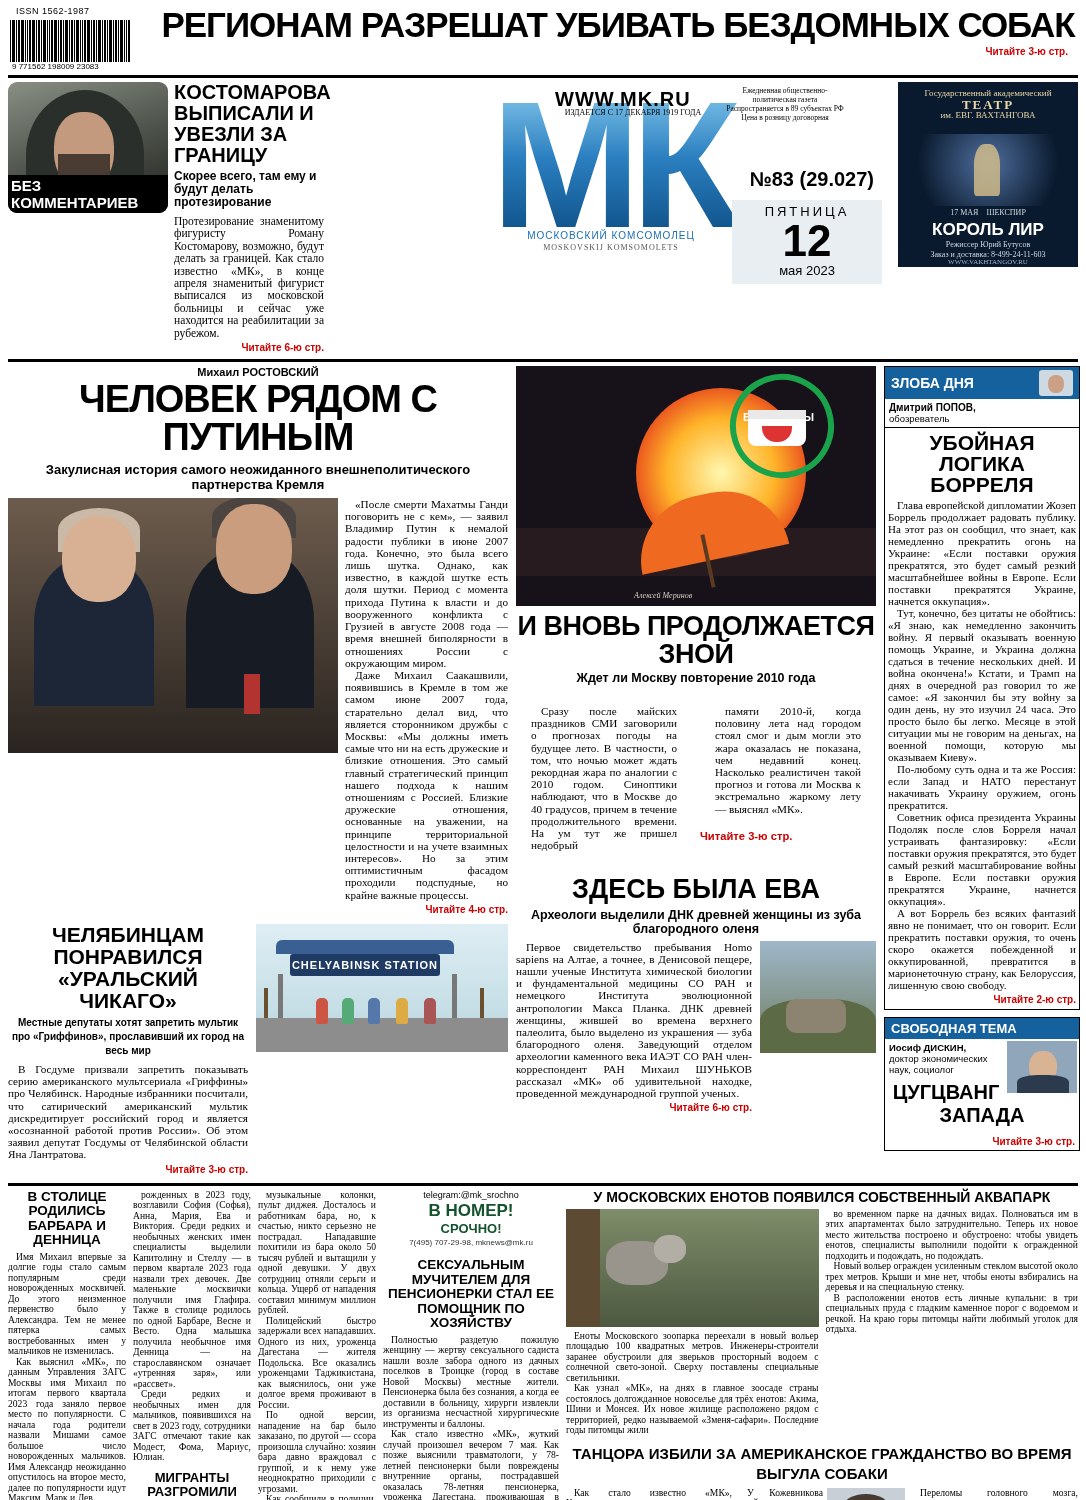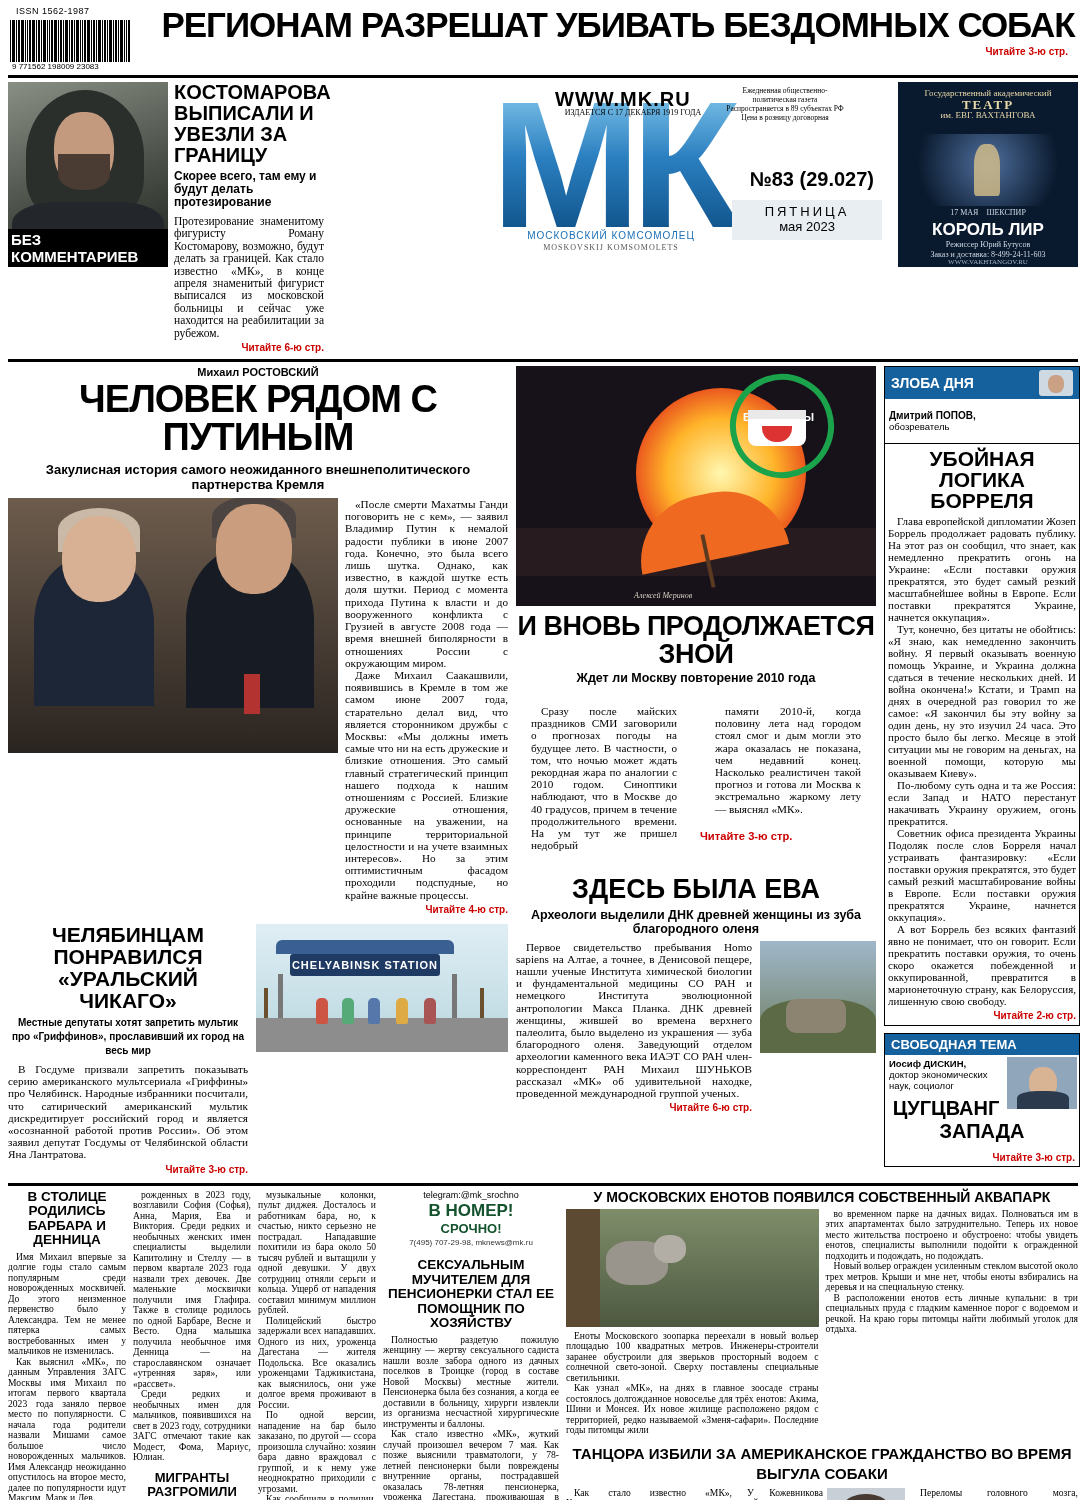--- a/index.html
+++ b/index.html
@@ -16,21 +16,21 @@
   .barcode i.m{width:2px;}
   .barcode-num{font-size:8px;font-family:"Liberation Sans",sans-serif;margin-left:4px;}
   .headline-banner{flex:1;text-align:center;}
   .headline-banner .h{font-family:"Liberation Sans",sans-serif;font-weight:bold;font-size:35px;line-height:38px;letter-spacing:-1px;white-space:nowrap;}
   .read3{color:#c00;font-family:"Liberation Sans",sans-serif;font-size:10px;font-weight:bold;text-align:right;padding-right:10px;margin-top:2px;}
   .rule{height:3px;background:#000;margin:4px 8px 0 8px;}
 
   
   .masthead{display:flex;padding:4px 8px 0 8px;gap:6px;}
   .mh-left{width:160px;flex:0 0 160px;}
-  .mh-photo{width:160px;height:185px;background:linear-gradient(160deg,#8a8f86,#4a4f47 55%,#20231f);position:relative;overflow:hidden;}
+  .mh-photo{width:160px;height:131px;background:linear-gradient(160deg,#8a8f86,#4a4f47 55%,#20231f);position:relative;overflow:hidden;border-radius:9px;}
   .mh-photo .hood{position:absolute;left:18px;top:8px;width:118px;height:130px;border-radius:55% 55% 35% 35%;background:#2b2f2c;}
   .mh-photo .face2{position:absolute;left:46px;top:30px;width:60px;height:76px;border-radius:45%;background:#c39a7e;}
   .mh-photo .beard{position:absolute;left:50px;top:72px;width:52px;height:36px;border-radius:0 0 45% 45%;background:#4a3c33;}
   .mh-photo .body{position:absolute;left:4px;top:120px;width:152px;height:70px;background:#23262a;border-radius:30% 30% 0 0;}
   .mh-photo .cap{position:absolute;left:0;bottom:0;width:100%;background:#000;color:#fff;font-family:"Liberation Sans",sans-serif;font-weight:bold;font-size:15px;line-height:17px;padding:2px 3px;box-sizing:border-box;}
   .mh-mid{width:150px;flex:0 0 150px;}
   .mh-mid h2{font-family:"Liberation Sans",sans-serif;font-weight:bold;font-size:20px;line-height:21px;margin:0;}
   .mh-mid .sub{font-family:"Liberation Sans",sans-serif;font-weight:bold;font-size:12px;line-height:13px;margin-top:4px;}
   .mh-mid p{font-size:11.5px;line-height:12.4px;text-align:justify;margin:6px 0 0 0;}
   .readlink{color:#c00;font-family:"Liberation Sans",sans-serif;font-weight:bold;font-size:10px;text-align:right;margin-top:3px;}
@@ -123,21 +123,21 @@
   .eva-img{flex:1;height:112px;background:#6f7d5a;position:relative;overflow:hidden;}
   .eva-img .sky{position:absolute;inset:0;background:linear-gradient(180deg,#9fb7c9,#6d7b5c);}
   .eva-img .hill{position:absolute;bottom:0;left:0;width:100%;height:54px;background:#5c6b46;border-radius:40% 40% 0 0;}
   .eva-img .rock{position:absolute;bottom:20px;left:26px;width:60px;height:34px;background:#8d8371;border-radius:10px;}
 
   
   .zloba{border:1px solid #000;}
   .zl-head{background:#15619e;color:#fff;font-family:"Liberation Sans",sans-serif;font-weight:bold;font-size:14px;padding:3px 6px;display:flex;justify-content:space-between;align-items:center;}
   .zl-head .av{width:34px;height:26px;background:#cfd9e2;border-radius:3px;position:relative;overflow:hidden;}
   .zl-head .av .f{position:absolute;left:9px;top:5px;width:16px;height:18px;border-radius:45%;background:#caa184;}
-  .zl-auth{font-family:"Liberation Sans",sans-serif;font-size:9.5px;line-height:11px;padding:11px 4px;border-bottom:1px solid #000;}
+  .zl-auth{font-family:"Liberation Sans",sans-serif;font-size:9.5px;line-height:11px;padding:3px 4px;border-bottom:1px solid #000;}
   .zl-auth b{display:block;font-size:10px;}
   .zl-title{font-family:"Liberation Sans",sans-serif;font-weight:bold;font-size:21px;line-height:21px;text-align:center;padding:4px 2px;}
   .zl-body{font-size:11px;line-height:12px;text-align:justify;padding:0 3px 3px 3px;}
   .zl-body p{margin:0;text-indent:9px;}
   .svob{border:1px solid #000;margin-top:7px;}
   .sv-head{background:#15619e;color:#fff;font-family:"Liberation Sans",sans-serif;font-weight:bold;font-size:13px;padding:3px 6px;display:flex;justify-content:space-between;align-items:center;}
   .sv-auth{font-family:"Liberation Sans",sans-serif;font-size:9.5px;line-height:11px;padding:3px 4px;}
   .sv-auth b{display:block;}
   .sv-title{font-family:"Liberation Sans",sans-serif;font-weight:bold;font-size:20px;text-align:center;padding:3px 2px 6px;}
   .sv-photo{width:70px;height:52px;background:#8fa6bb;position:relative;overflow:hidden;float:right;margin:2px;}
@@ -255,20 +255,21 @@
     <div class="logo-block">
       <div class="logo-www">WWW.MK.RU</div>
       <div class="logo-sub">ИЗДАЕТСЯ С 17 ДЕКАБРЯ 1919 ГОДА</div>
       <div class="logo-info">Ежедневная общественно-политическая газета Распространяется в 89 субъектах РФ Цена в розницу договорная</div>
       <div class="mk">МК</div>
       <div class="mk-name">МОСКОВСКИЙ КОМСОМОЛЕЦ</div>
       <div class="mk-translit">MOSKOVSKIJ KOMSOMOLETS</div>
       <div class="issue-no">№83 (29.027)</div>
       <div class="datebox">
         <div class="dow">ПЯТНИЦА</div>
+        <div class="dd">12</div>
         <div class="mm">мая 2023</div>
       </div>
     </div>
     <div class="mh-right">
       <div class="ad">
         <div class="theater">
           <span>Государственный академический</span>
           <b>ТЕАТР</b>
           <span>им. ЕВГ. ВАХТАНГОВА</span>
         </div>

